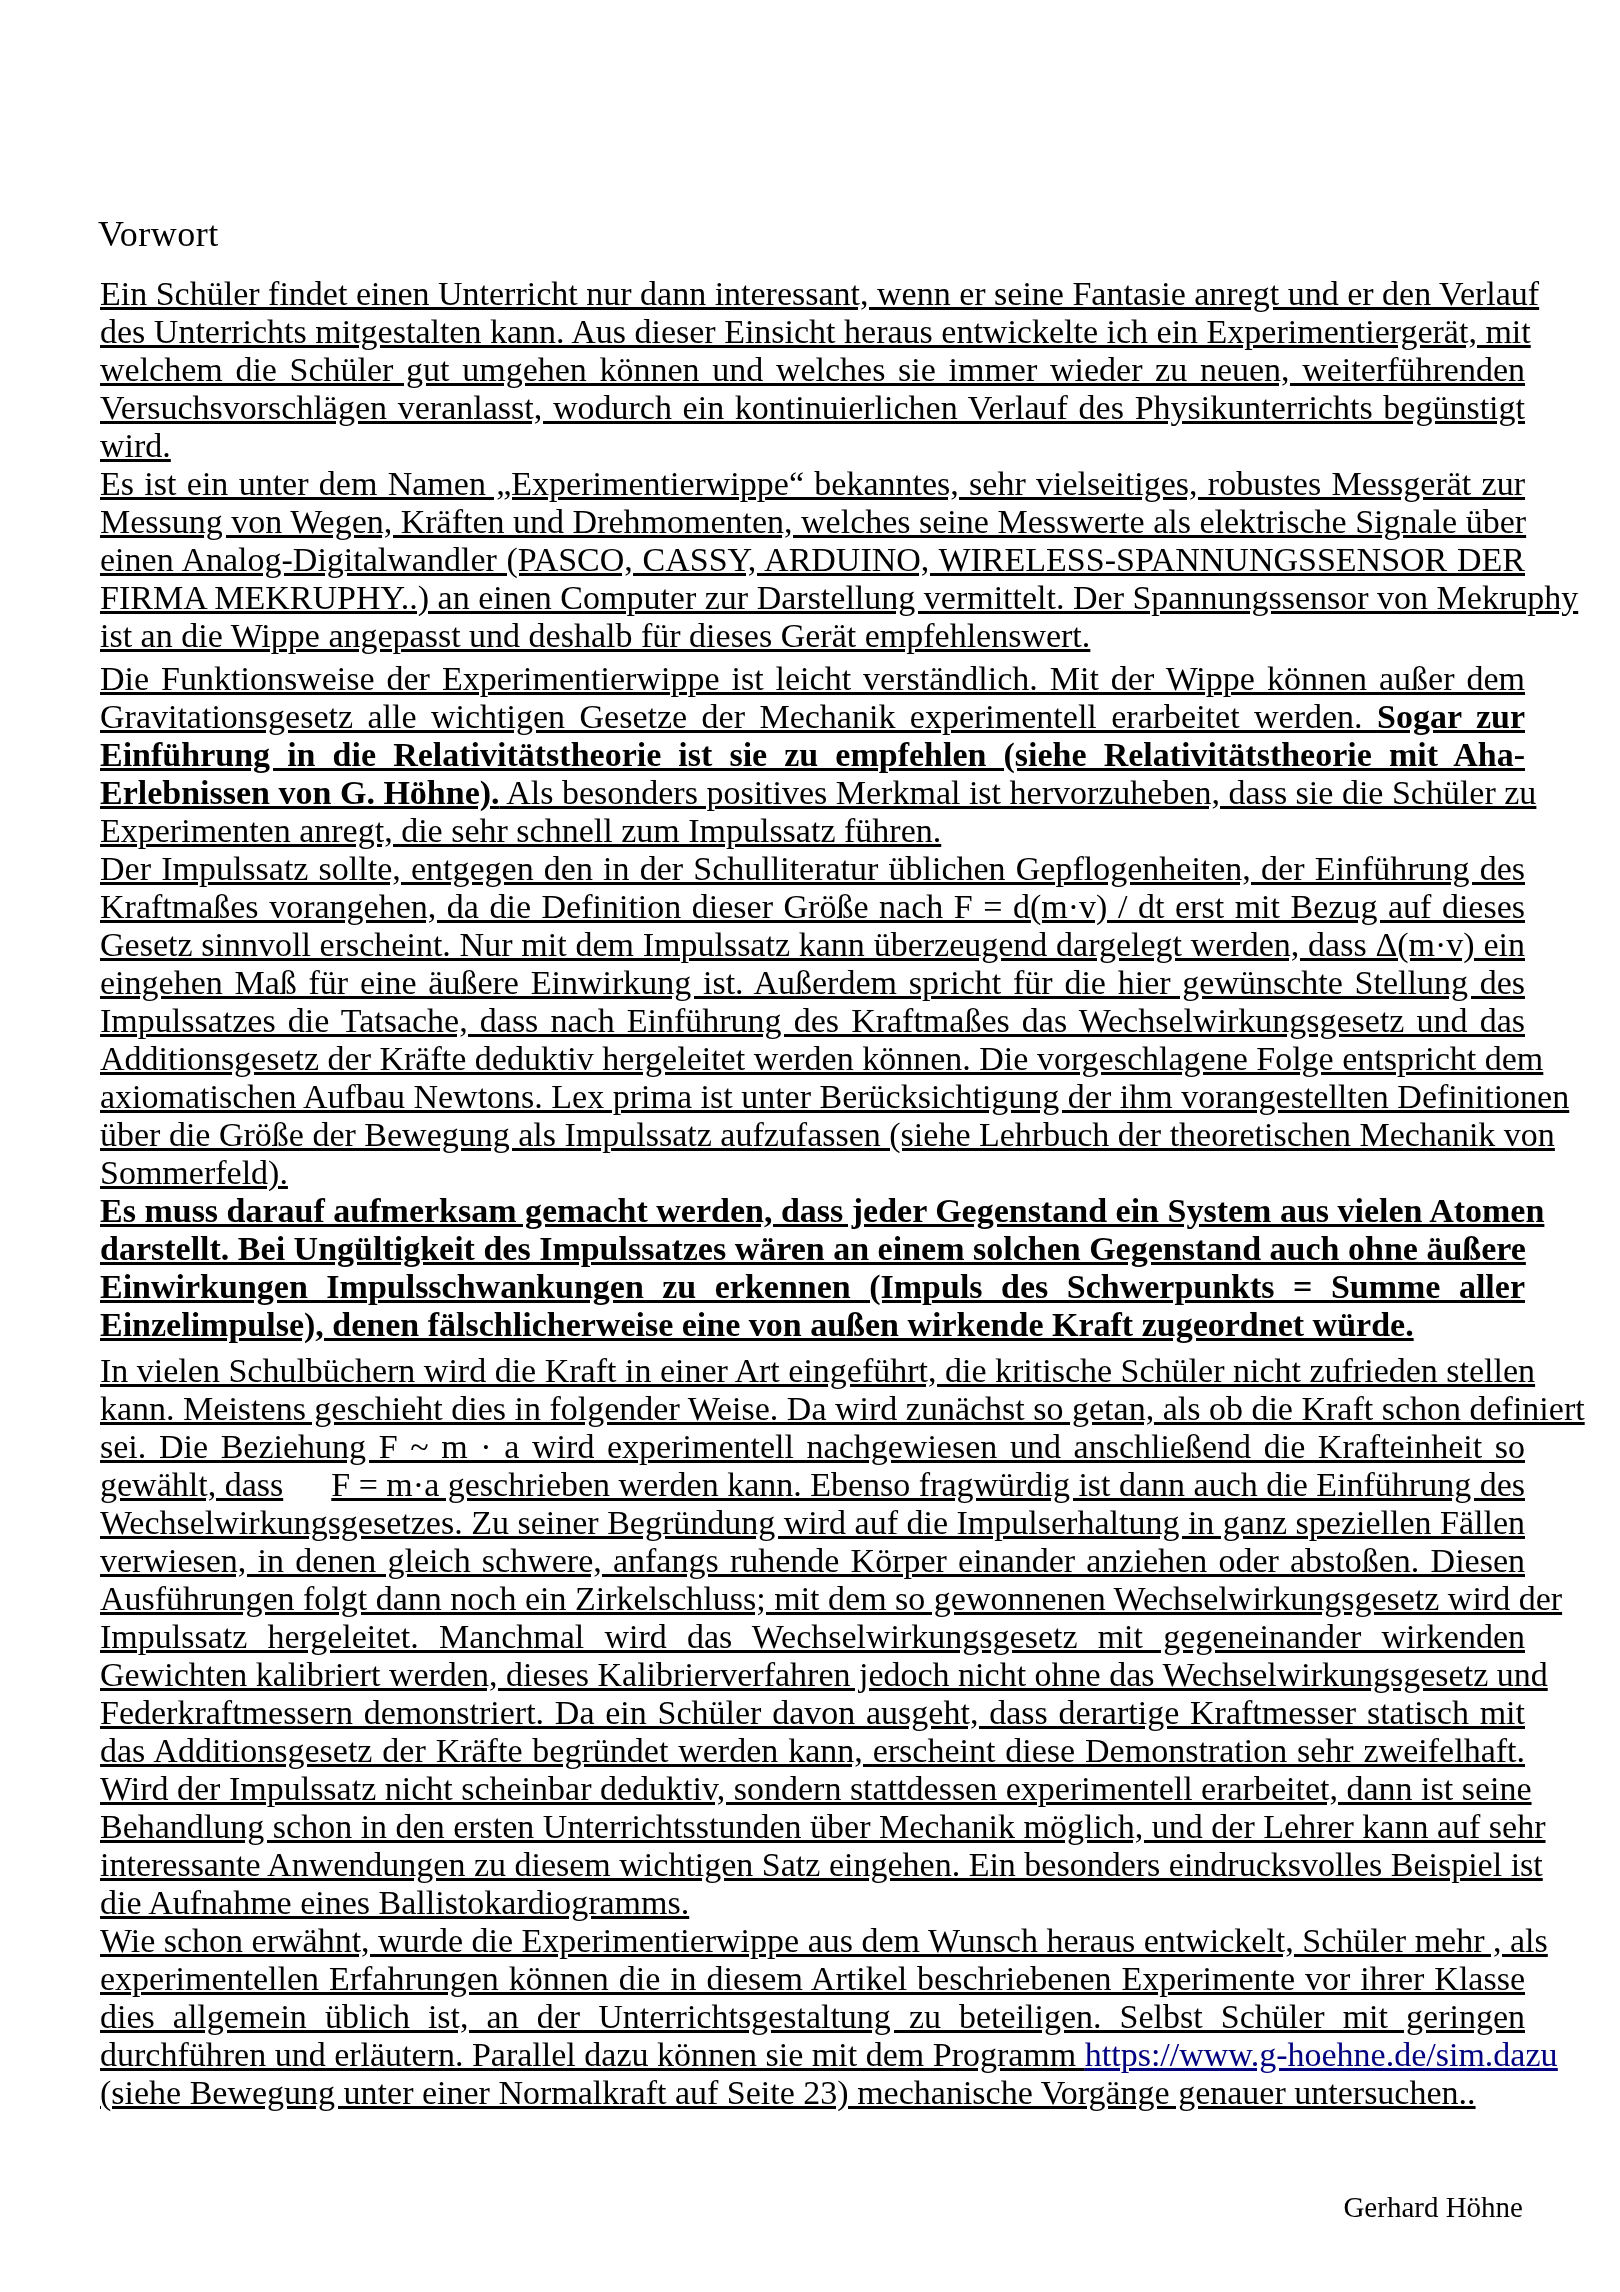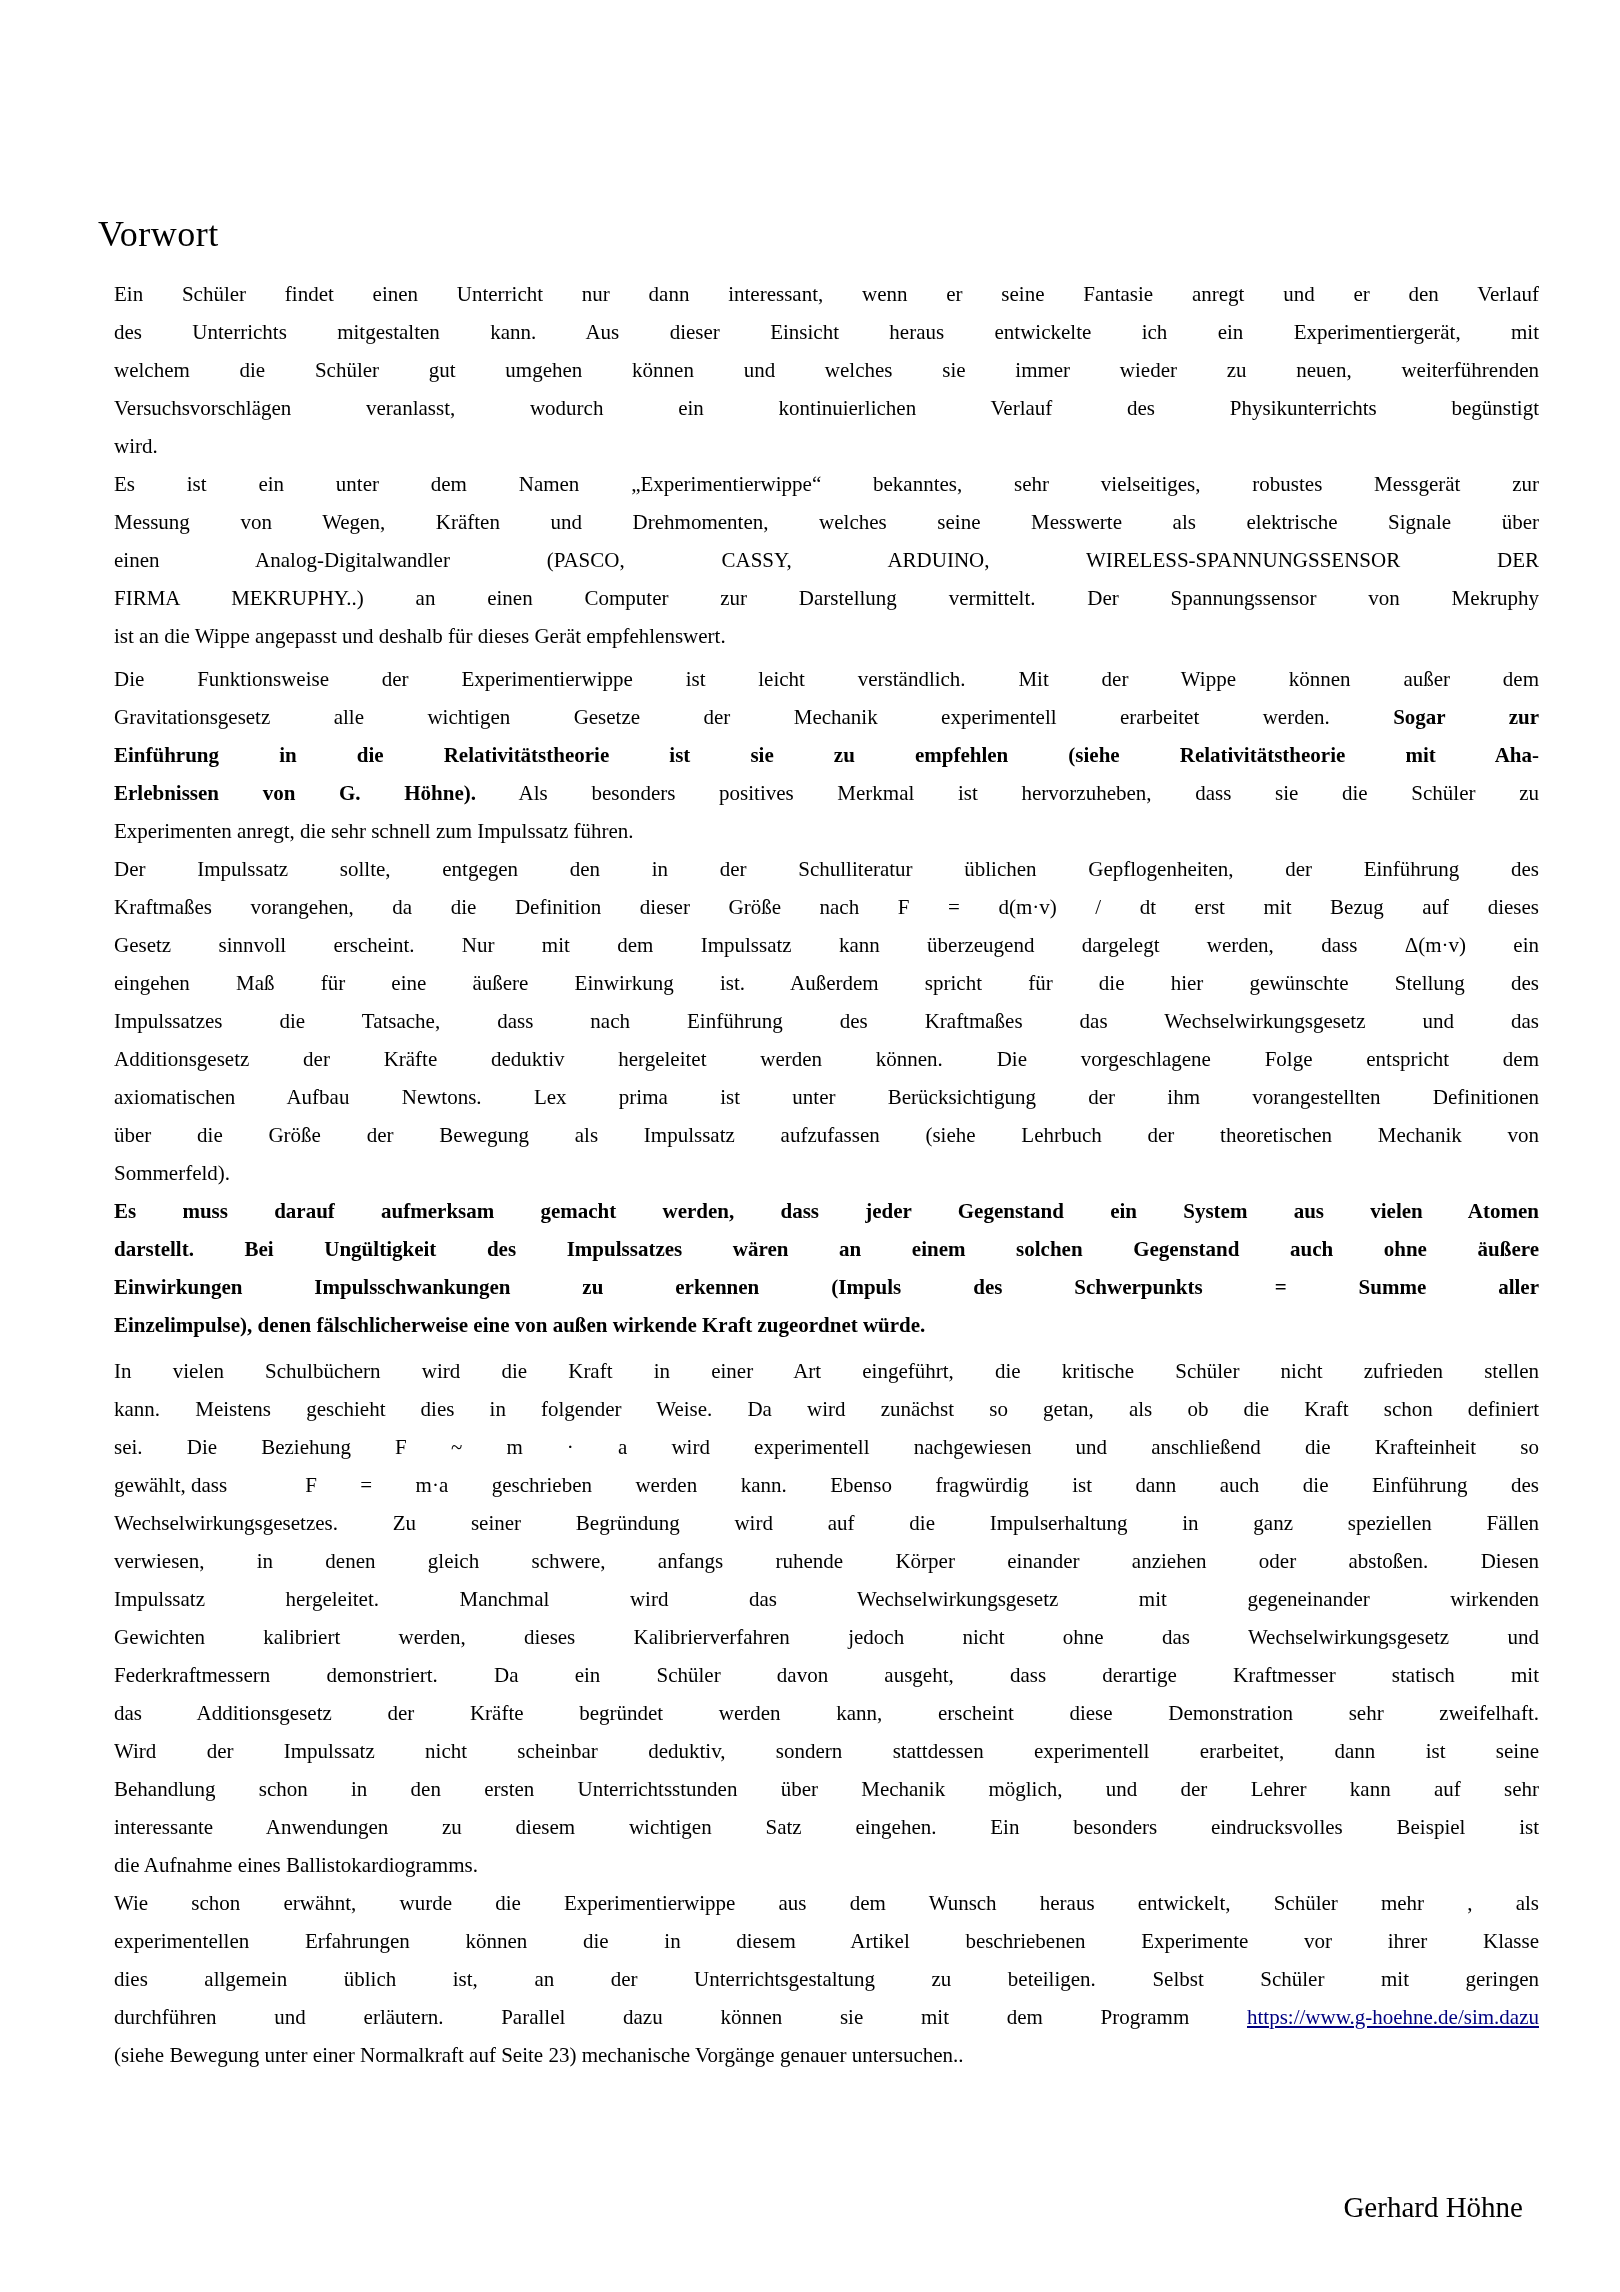--- a/index.html
+++ b/index.html
@@ -1,21 +1,21 @@
 <!DOCTYPE html>
 <html><head>
 <meta charset="utf-8">
 <style>
   html, body { margin: 0; padding: 0; background: #ffffff; }
   body { width: 1620px; height: 2293px; position: relative; overflow: hidden;
          font-family: "Liberation Serif", "DejaVu Serif", serif; color: #000; }
   .page { position: absolute; left: 98px; top: 0; width: 1425px; }
   .title { position: absolute; left: 0; top: 210px; font-size: 36px; font-weight: normal;
            line-height: 49px; letter-spacing: 0.5px; white-space: nowrap; }
-  .block { position: absolute; left: 16px; width: 1425px; font-size: 21px; }
+  .block { position: absolute; left: 2px; width: 1425px; font-size: 34px; text-decoration: underline; }
   .line { display: block; height: 38px; line-height: 38px; white-space: nowrap;
           text-align: justify; text-align-last: justify; }
   .line.last { text-align: left; text-align-last: left; }
   .b { font-weight: bold; }
   .link { color: #000080; text-decoration: underline; }
   .sig { position: absolute; right: 97px; top: 2143px; font-size: 29px; line-height: 37px; white-space: nowrap; margin-top: 46px; }
 </style>
 </head>
 <body>
 
@@ -63,20 +63,21 @@
     <span class="line">In vielen Schulbüchern wird die Kraft in einer Art eingeführt, die kritische Schüler nicht zufrieden stellen</span>
     <span class="line">kann. Meistens geschieht dies in folgender Weise. Da wird zunächst so getan, als ob die Kraft schon definiert</span>
     <span class="line">sei. Die Beziehung F ~ m · a wird experimentell nachgewiesen und anschließend die Krafteinheit so</span>
     <span class="line" style="text-align:left;text-align-last:left;display:flex;justify-content:flex-start;">
         <span>gewählt, dass</span>
         <span style="flex:1;max-width:78px"></span>
         <span style="flex:1;text-align:justify;text-align-last:justify">F = m·a geschrieben werden kann. Ebenso fragwürdig ist dann auch die Einführung des</span>
       </span>
     <span class="line">Wechselwirkungsgesetzes. Zu seiner Begründung wird auf die Impulserhaltung in ganz speziellen Fällen</span>
     <span class="line">verwiesen, in denen gleich schwere, anfangs ruhende Körper einander anziehen oder abstoßen. Diesen</span>
+    <span class="line">Ausführungen folgt dann noch ein Zirkelschluss; mit dem so gewonnenen Wechselwirkungsgesetz wird der</span>
     <span class="line">Impulssatz hergeleitet. Manchmal wird das Wechselwirkungsgesetz mit gegeneinander wirkenden</span>
     <span class="line">Gewichten kalibriert werden, dieses Kalibrierverfahren jedoch nicht ohne das Wechselwirkungsgesetz und</span>
     <span class="line">Federkraftmessern demonstriert. Da  ein Schüler davon ausgeht, dass derartige Kraftmesser statisch mit</span>
     <span class="line">das Additionsgesetz der Kräfte begründet werden kann, erscheint diese Demonstration sehr zweifelhaft.</span>
     <span class="line">Wird der Impulssatz nicht scheinbar deduktiv, sondern stattdessen experimentell erarbeitet, dann ist seine</span>
     <span class="line">Behandlung schon in den ersten Unterrichtsstunden über Mechanik möglich, und der Lehrer kann auf sehr</span>
     <span class="line">interessante Anwendungen zu diesem wichtigen Satz eingehen. Ein besonders eindrucksvolles Beispiel ist</span>
     <span class="line last">die Aufnahme eines Ballistokardiogramms.</span>
     <span class="line">Wie schon erwähnt, wurde die Experimentierwippe aus dem Wunsch heraus entwickelt, Schüler mehr , als</span>
     <span class="line">experimentellen Erfahrungen können die in  diesem Artikel  beschriebenen Experimente vor ihrer Klasse</span>

